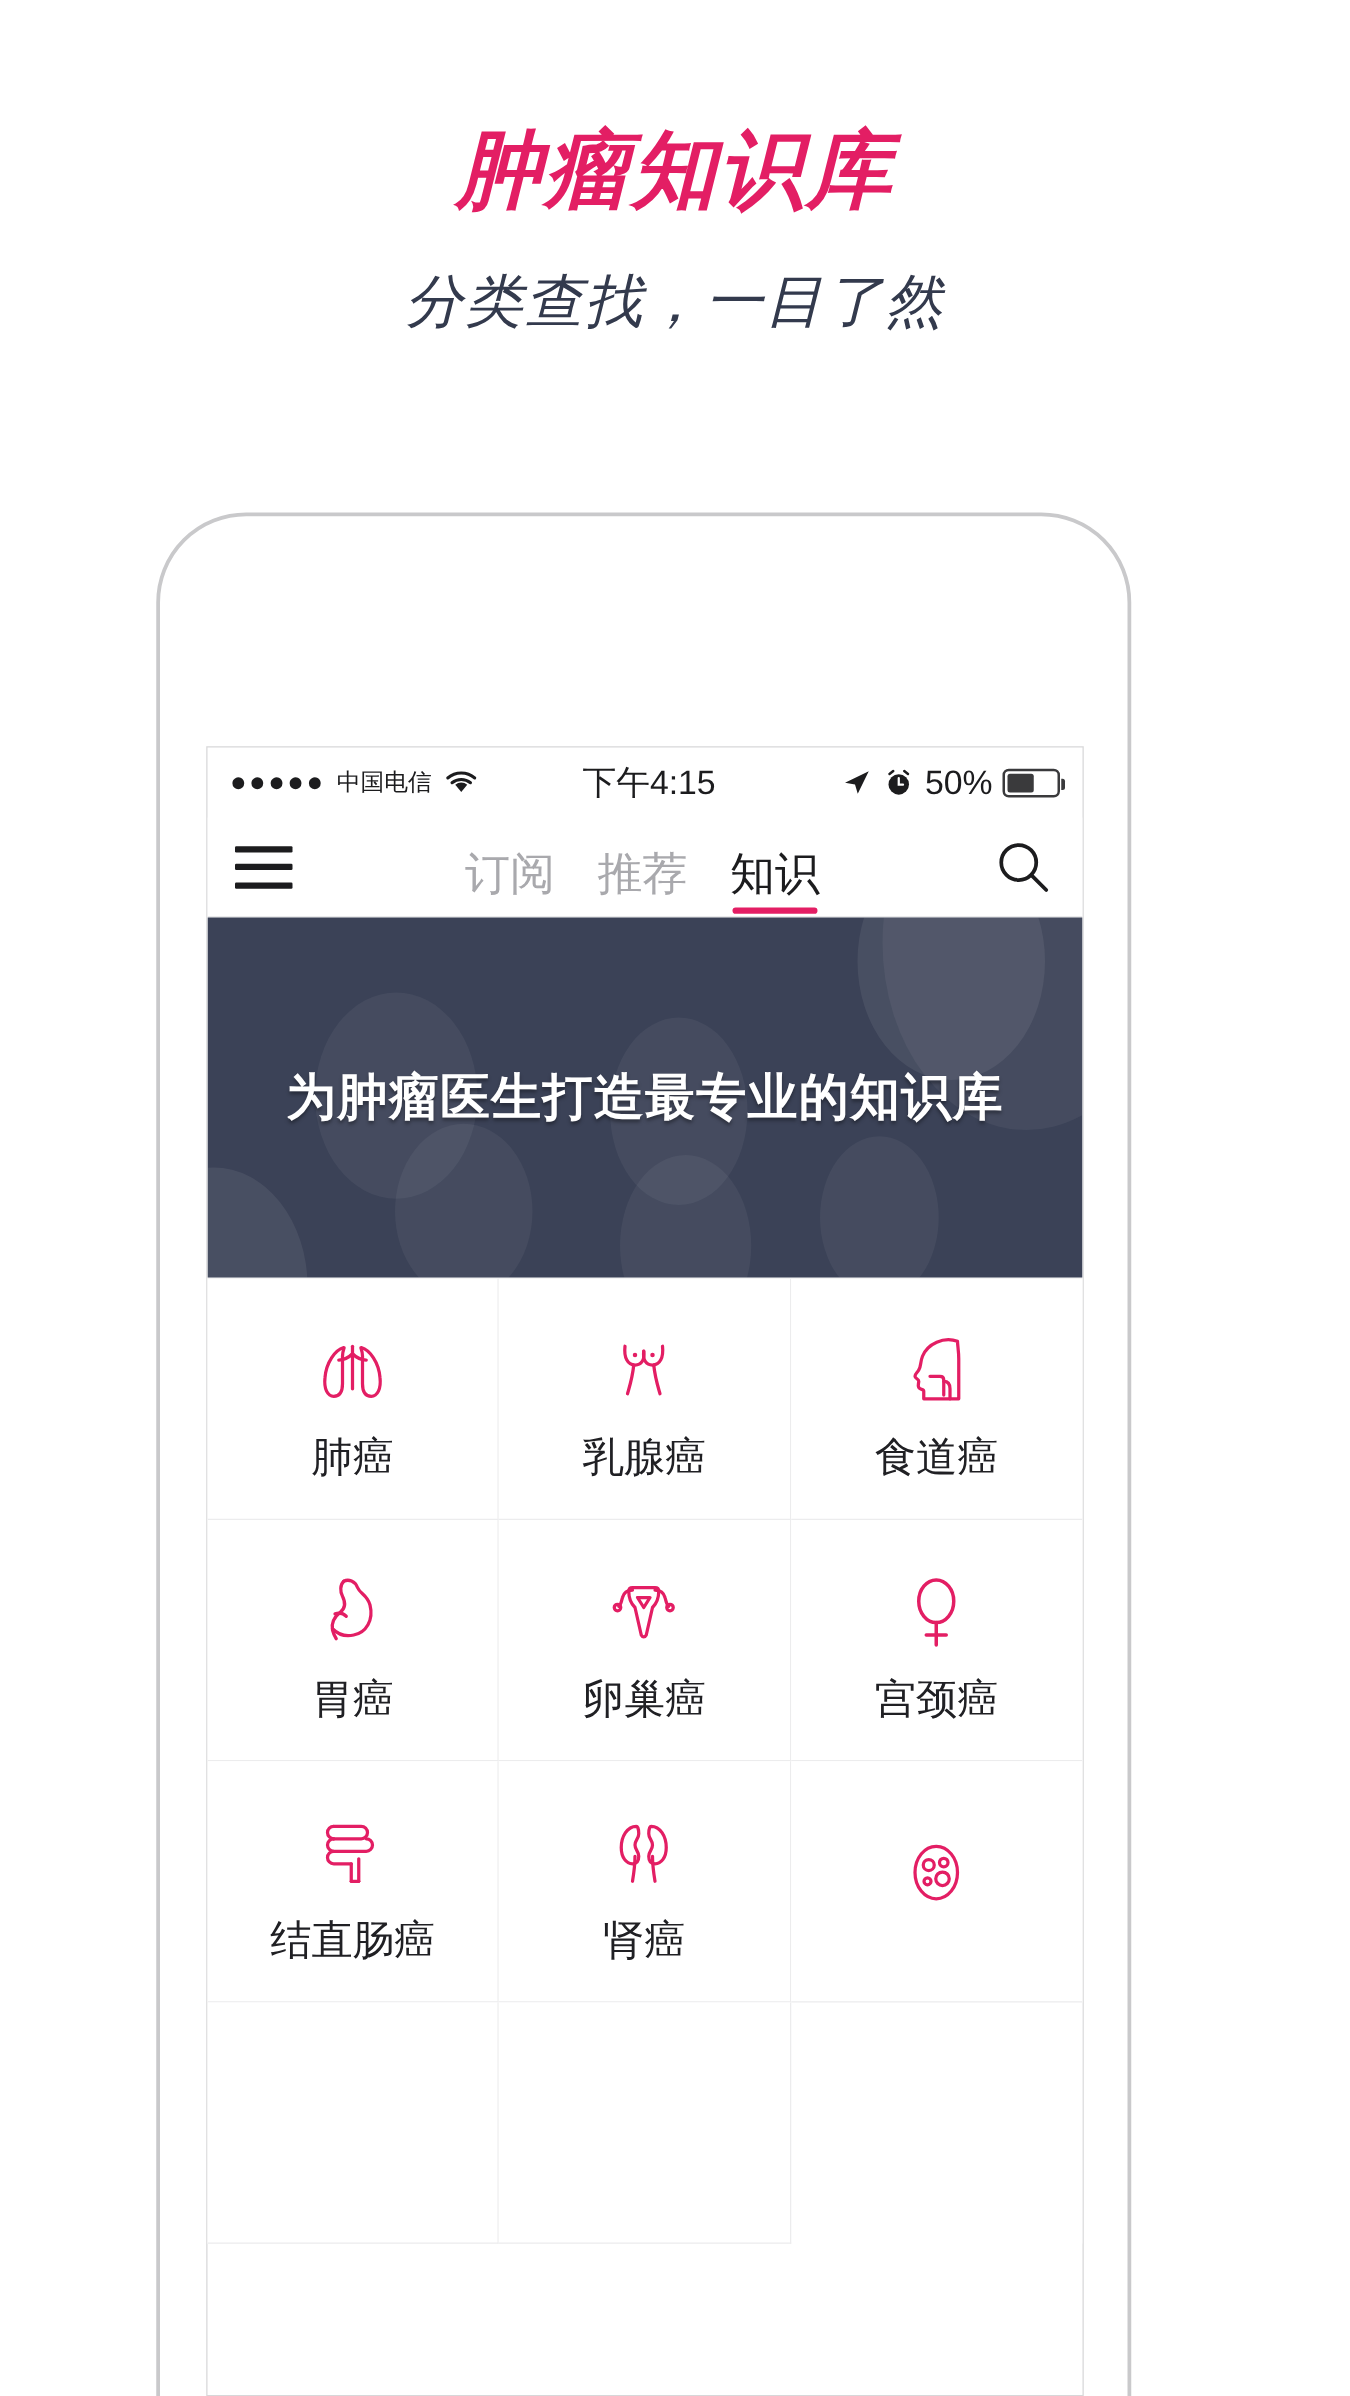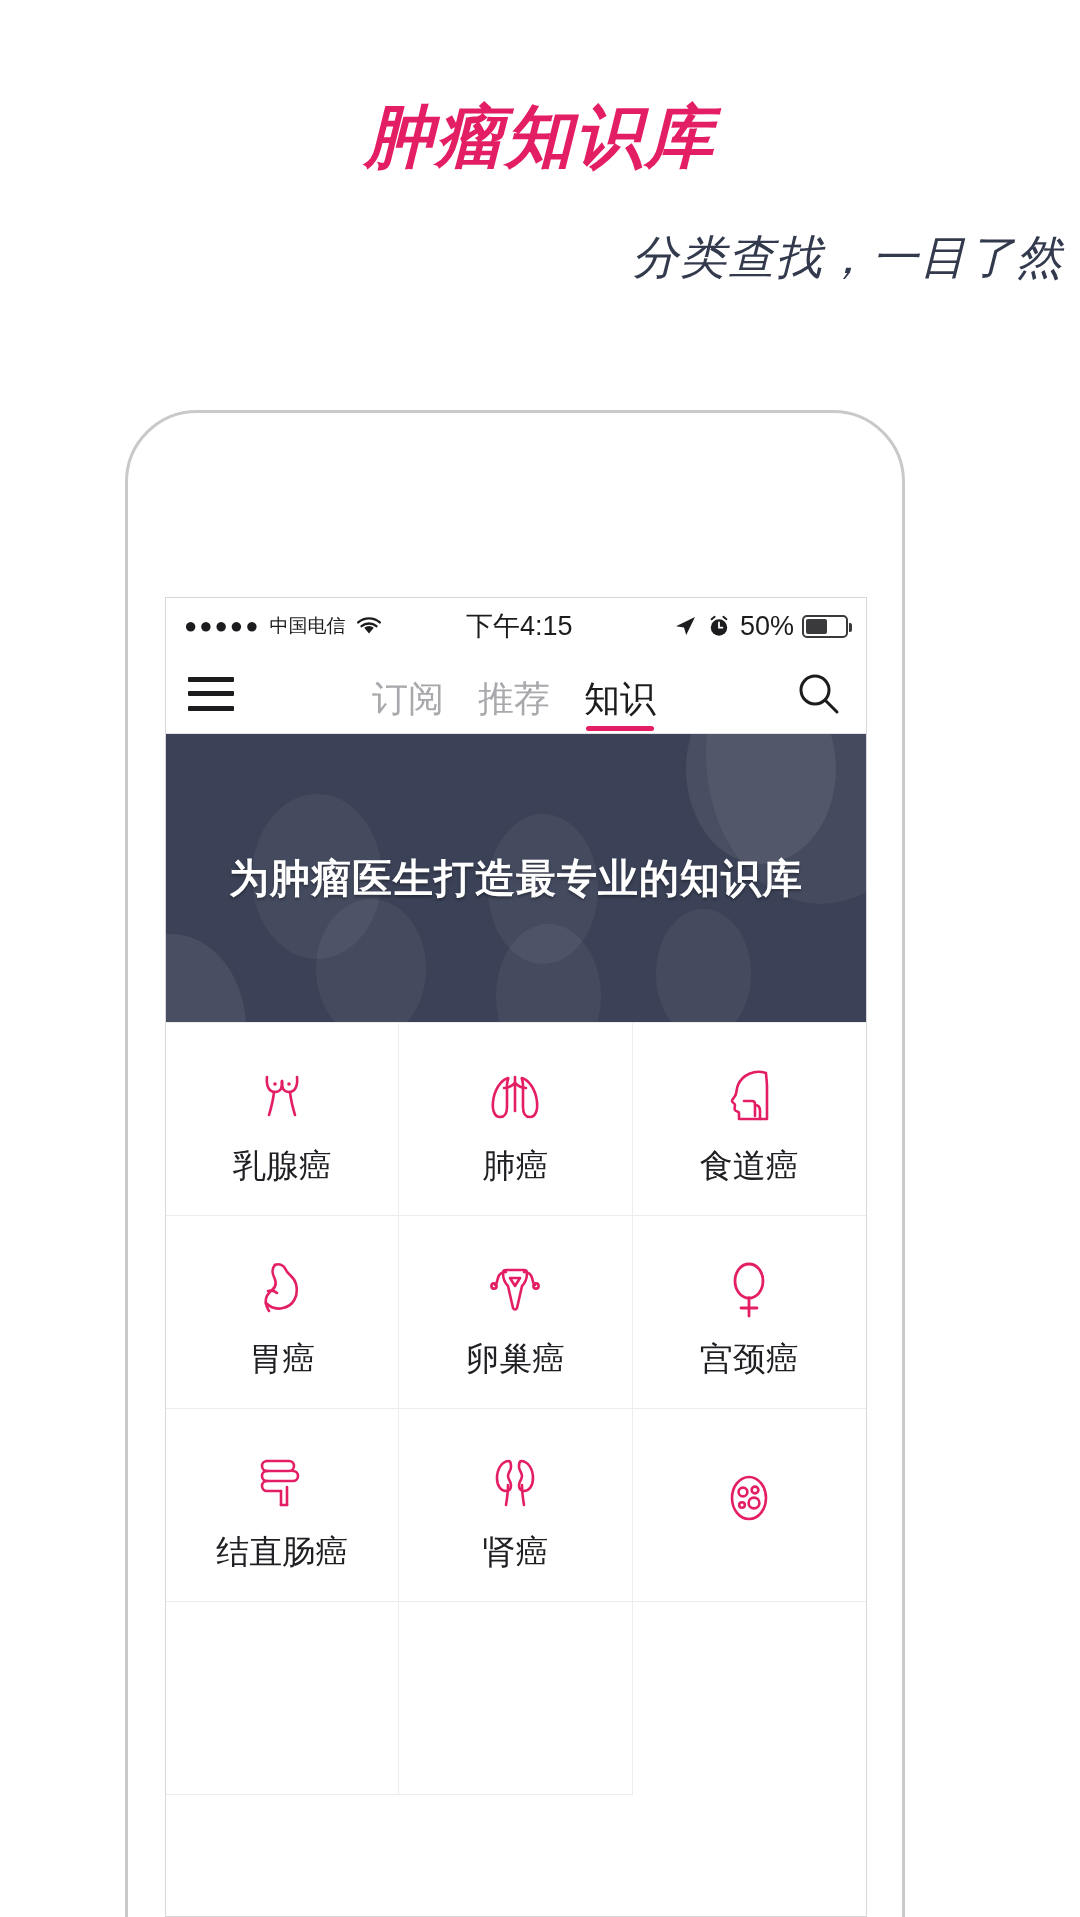--- a/index.html
+++ b/index.html
@@ -25,28 +25,27 @@
   .promo-title {
     margin: 0;
     padding-top: 96px;
     font-size: 68px;
     line-height: 1.18;
     font-weight: 700;
     color: #e31e64;
     letter-spacing: 2px;
   }
   .promo-subtitle {
-    margin: 16px;
+    margin: 0;
     padding-top: 38px;
     font-size: 46px;
     line-height: 1.2;
     font-weight: 400;
     color: #333a4d;
     letter-spacing: 2px;
-    text-align: right;
   }
 
   
   .phone {
     position: absolute;
     left: 125px;
     top: 410px;
     width: 780px;
     height: 1560px;
     border: 3px solid #c9c9cb;
@@ -293,45 +292,45 @@
       <div class="blob" style="width:150px;height:190px;left:-70px;top:200px;background:rgba(255,255,255,0.07);"></div>
       <div class="banner-text">为肿瘤医生打造最专业的知识库</div>
     </div>
 
     <div class="grid">
 
       <div class="cell">
         <div class="cell-icon">
           <svg viewBox="0 0 78 78" width="78" height="78" aria-hidden="true">
             <g fill="none" stroke="#e31e64" stroke-width="2.6" stroke-linecap="round" stroke-linejoin="round">
+              <path d="M39 20 v34"></path>
+              <path d="M39 26 c-4 4 -8 5 -11 5"></path>
+              <path d="M39 26 c4 4 8 5 11 5"></path>
+              <path d="M32 21 c-7 2 -14 12 -15 24 c-1 9 2 15 7 15 c5 0 7-4 7-10 V28 c0-5 2-7 1-7z"></path>
+              <path d="M46 21 c7 2 14 12 15 24 c1 9 -2 15 -7 15 c-5 0 -7-4 -7-10 V28 c0-5 -2-7 -1-7z"></path>
+            </g>
+          </svg>
+        </div>
+        <div class="cell-label">肺癌</div>
+      </div>
+
+      <div class="cell">
+        <div class="cell-icon">
+          <svg viewBox="0 0 78 78" width="78" height="78" aria-hidden="true">
+            <g fill="none" stroke="#e31e64" stroke-width="2.6" stroke-linecap="round" stroke-linejoin="round">
               <path d="M24 20 c-1 9 2 15 8 15 c5 0 8-4 7-11"></path>
               <path d="M54 20 c1 9 -2 15 -8 15 c-5 0 -8-4 -7-11"></path>
               <circle cx="32" cy="27" r="1.8" fill="#e31e64" stroke="none"></circle>
               <circle cx="46" cy="27" r="1.8" fill="#e31e64" stroke="none"></circle>
               <path d="M31 35 c-1 10 -3 16 -5 23"></path>
               <path d="M47 35 c1 10 3 16 5 23"></path>
             </g>
           </svg>
         </div>
         <div class="cell-label">乳腺癌</div>
-      </div>
-
-      <div class="cell">
-        <div class="cell-icon">
-          <svg viewBox="0 0 78 78" width="78" height="78" aria-hidden="true">
-            <g fill="none" stroke="#e31e64" stroke-width="2.6" stroke-linecap="round" stroke-linejoin="round">
-              <path d="M39 20 v34"></path>
-              <path d="M39 26 c-4 4 -8 5 -11 5"></path>
-              <path d="M39 26 c4 4 8 5 11 5"></path>
-              <path d="M32 21 c-7 2 -14 12 -15 24 c-1 9 2 15 7 15 c5 0 7-4 7-10 V28 c0-5 2-7 1-7z"></path>
-              <path d="M46 21 c7 2 14 12 15 24 c1 9 -2 15 -7 15 c-5 0 -7-4 -7-10 V28 c0-5 -2-7 -1-7z"></path>
-            </g>
-          </svg>
-        </div>
-        <div class="cell-label">肺癌</div>
       </div>
 
       <div class="cell">
         <div class="cell-icon">
           <svg viewBox="0 0 78 78" width="78" height="78" aria-hidden="true">
             <g fill="none" stroke="#e31e64" stroke-width="2.6" stroke-linecap="round" stroke-linejoin="round">
               <path d="M56 16 c-11 -4 -24 2 -28 12 c-2 5 -1 8 -3 11 c-1 2 -3 3 -3 5 c0 2 3 2 3 4 c0 2 -1 3 0 5 c1 2 4 1 4 3 v6 h28 V30 c0-6 -1-11 -1-14z"></path>
               <path d="M34 44 h8 c2 0 3 1 3 3 v12"></path>
               <path d="M45 48 c3 0 5 2 5 6 v8"></path>
             </g>

